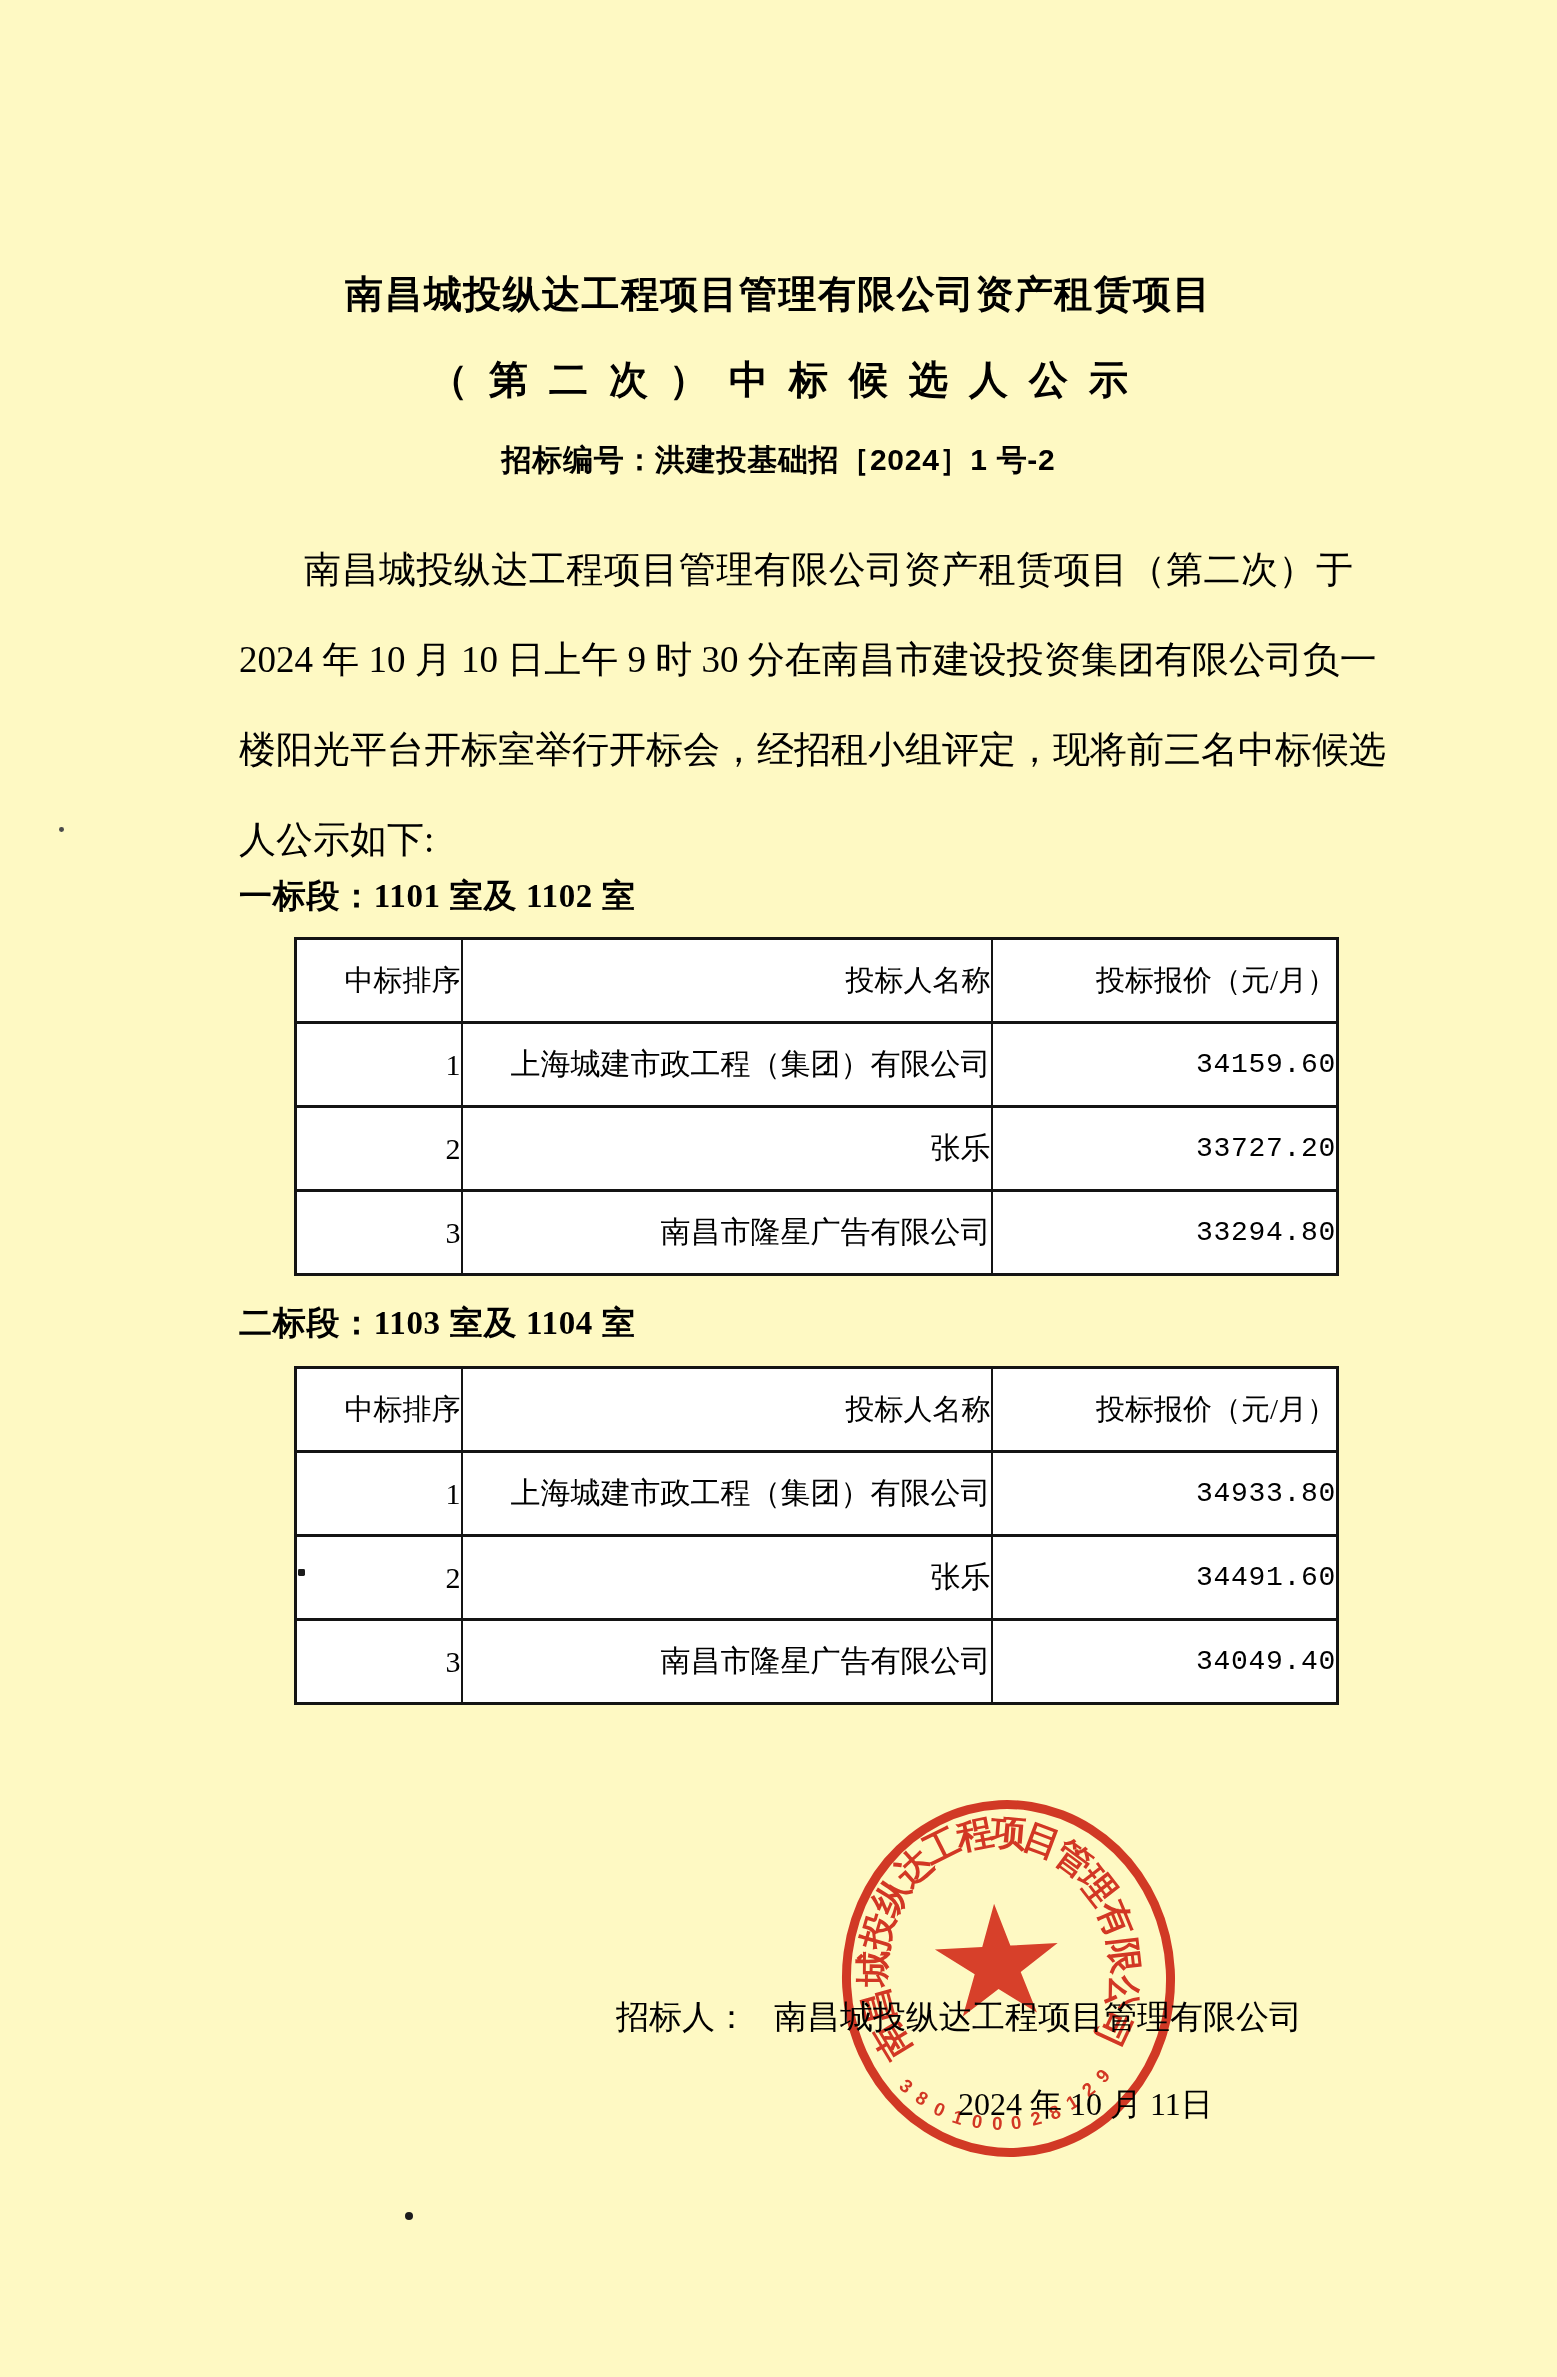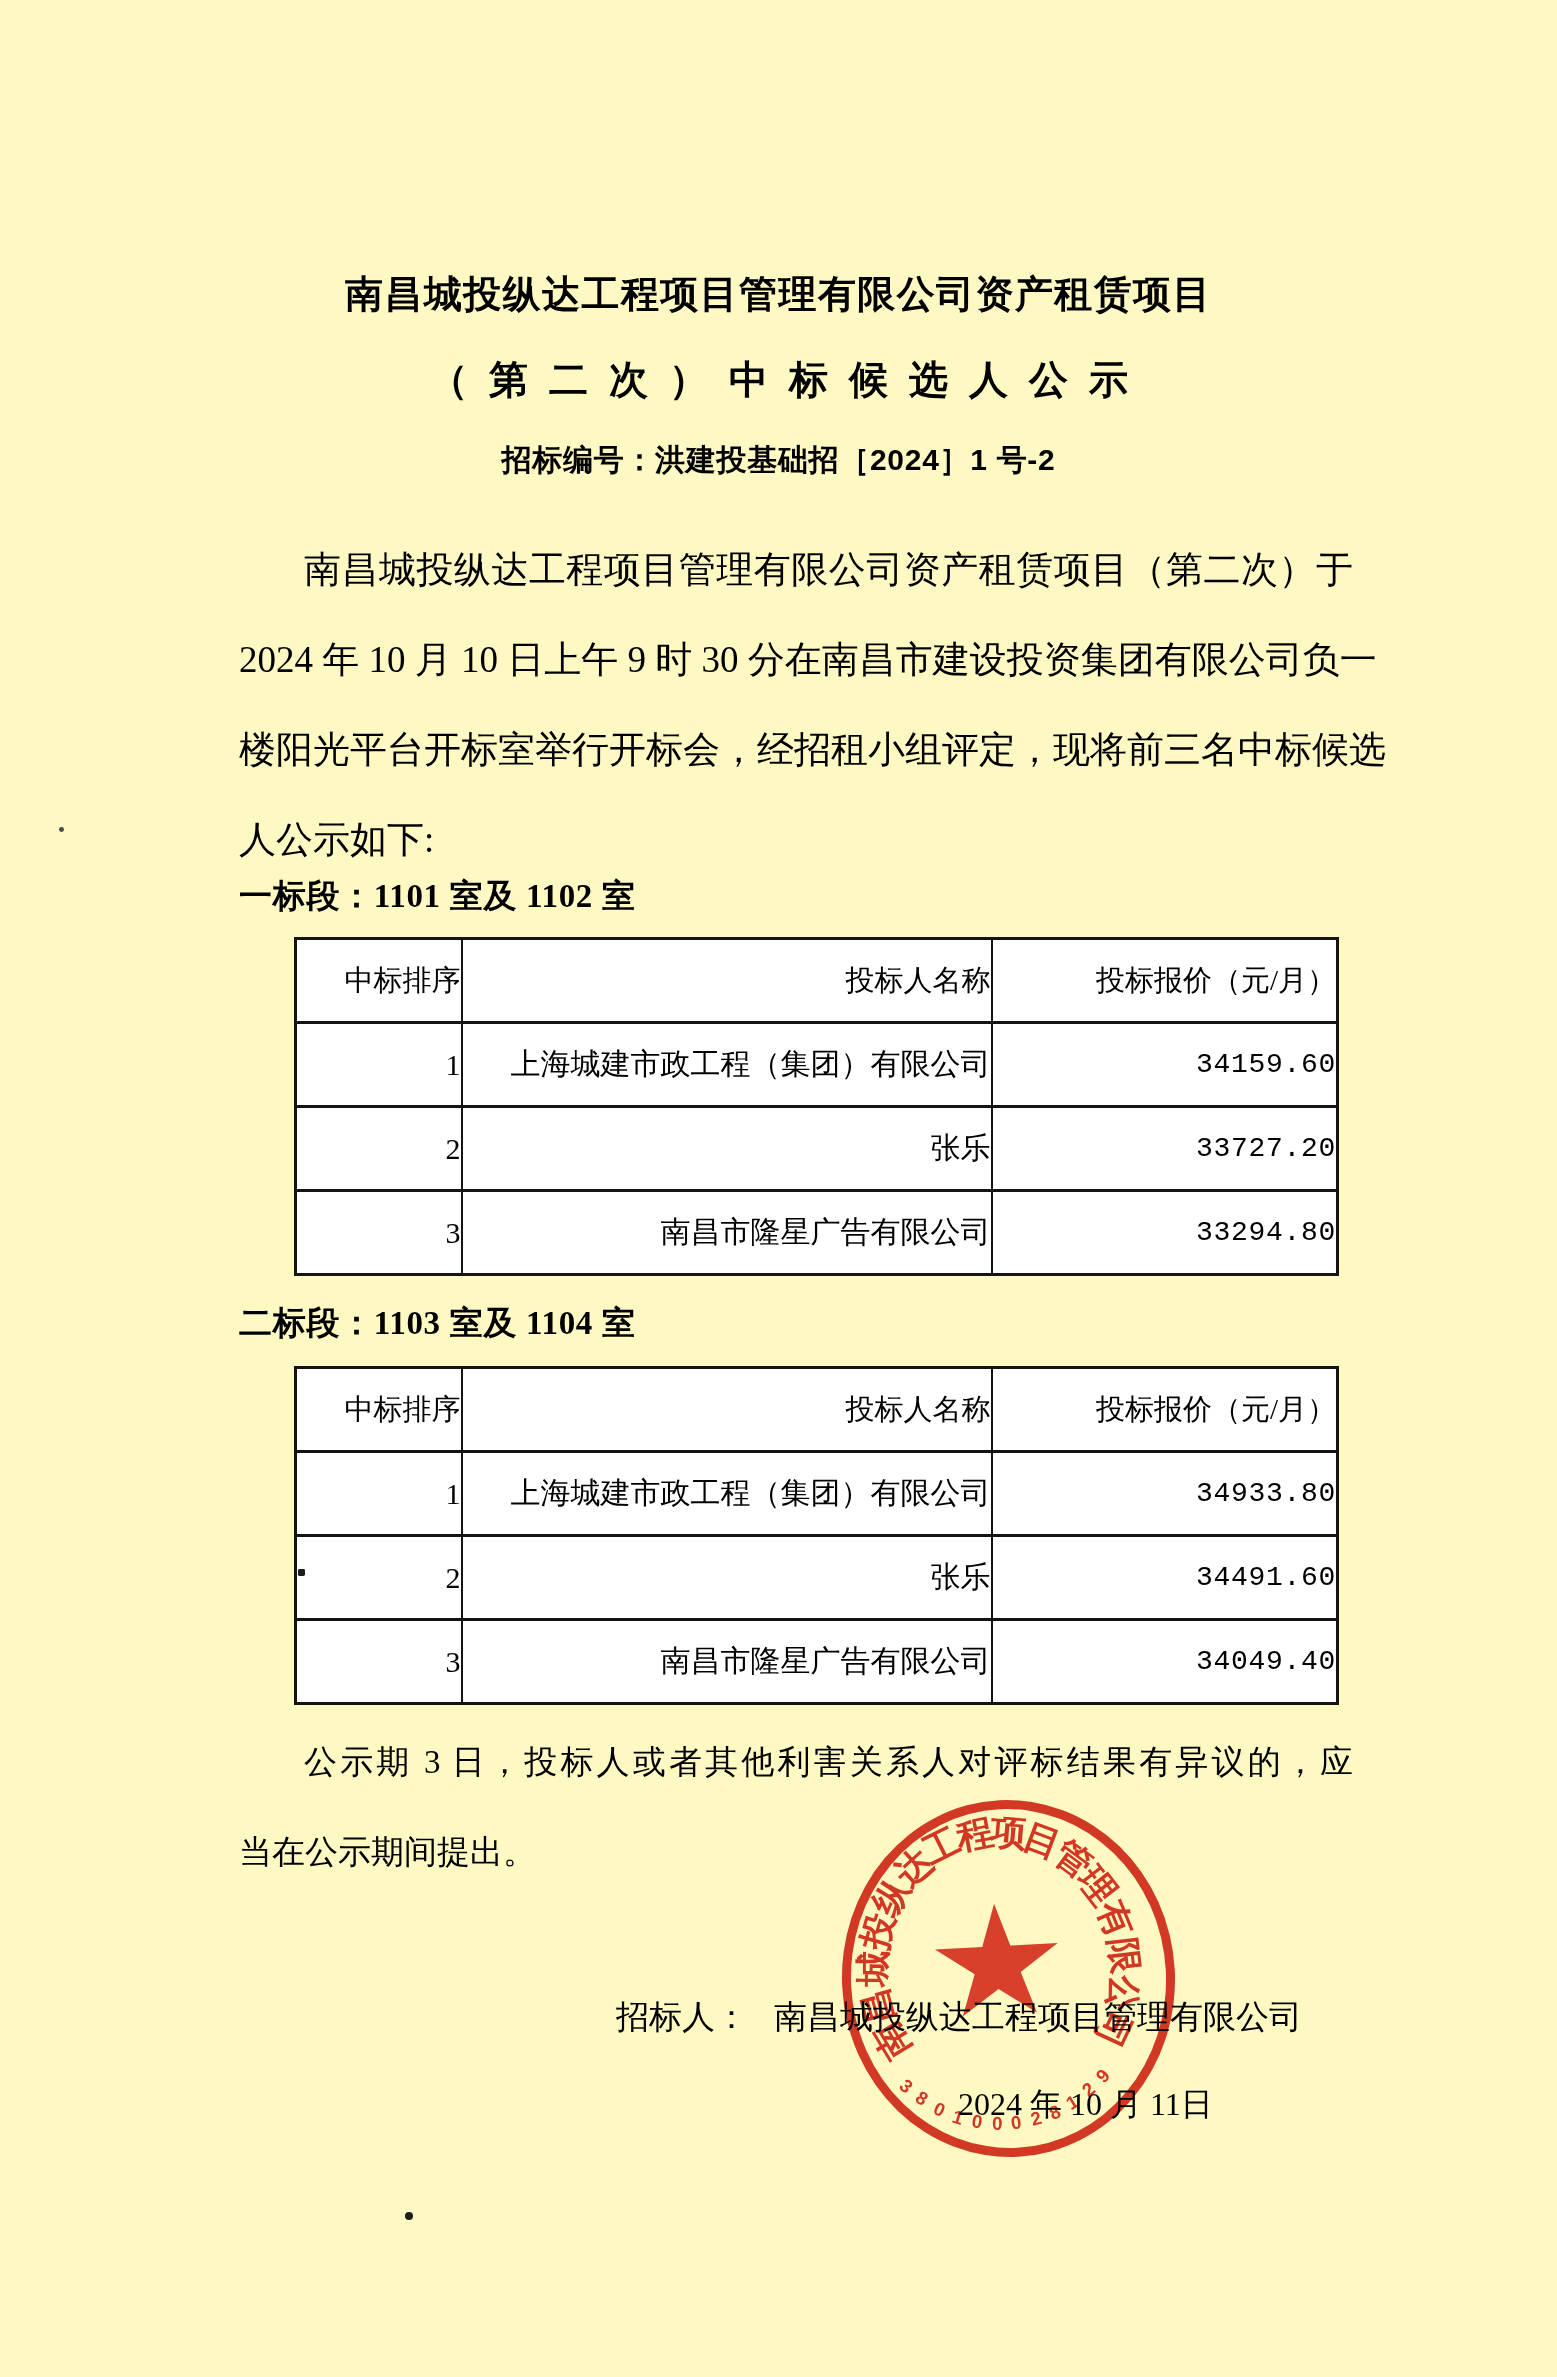--- a/index.html
+++ b/index.html
@@ -216,24 +216,20 @@
           </tr>
           <tr>
             <td>3</td>
             <td>南昌市隆星广告有限公司</td>
             <td class="num">34049.40</td>
           </tr>
         </tbody>
       </table>
   </div>
 
-  <div class="closing">
-    <div class="bodyline first">公示期 3 日，投标人或者其他利害关系人对评标结果有异议的，应</div>
-    <div class="bodyline last">当在公示期间提出。</div>
-  </div>
 
   <div class="sig">
     <span>招标人：</span><span class="gap"></span><span>南昌城投纵达工程项目管理有限公司</span>
   </div>
 
   <div class="dateline">2024 年 10 月 11日</div>
 
   <div class="stamp">
     <div class="stamp-ring"></div>
     <div class="stamp-star"></div>

